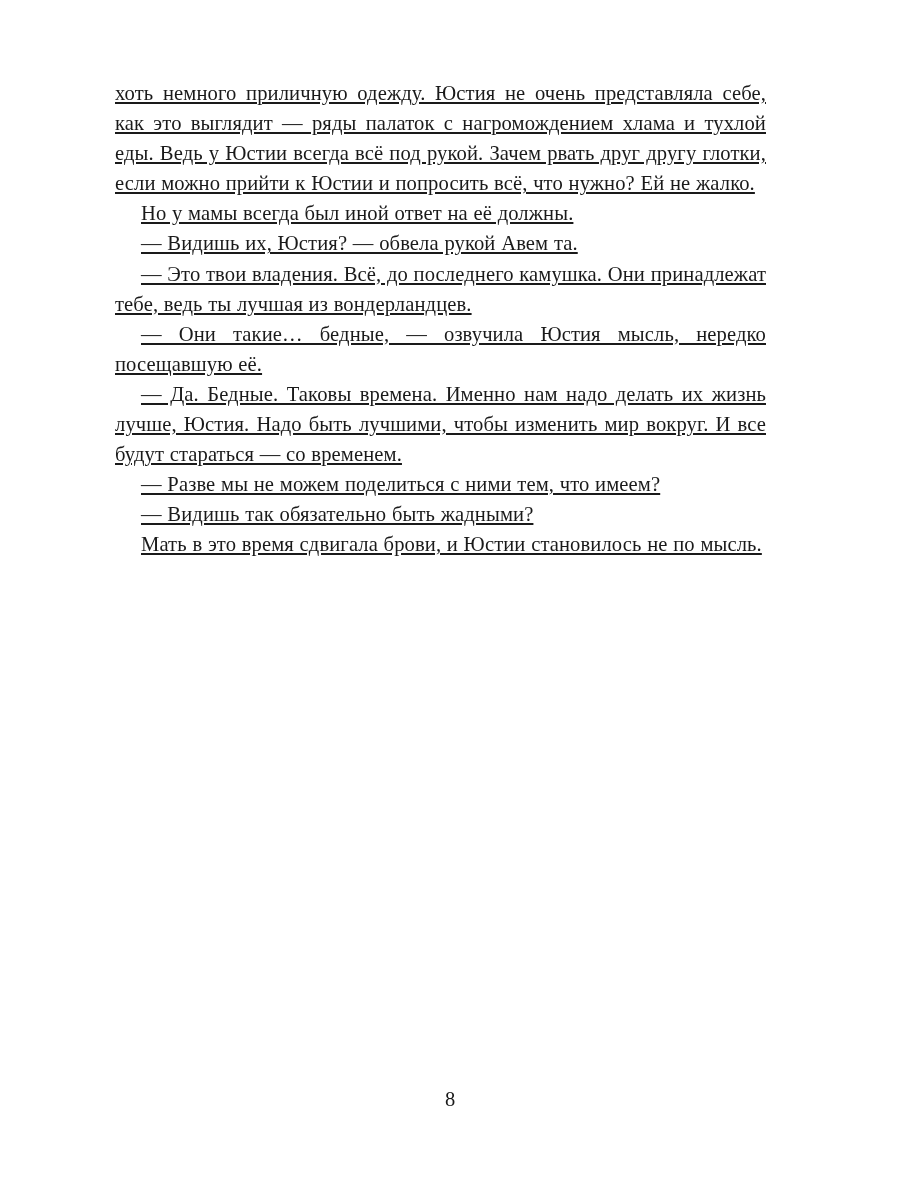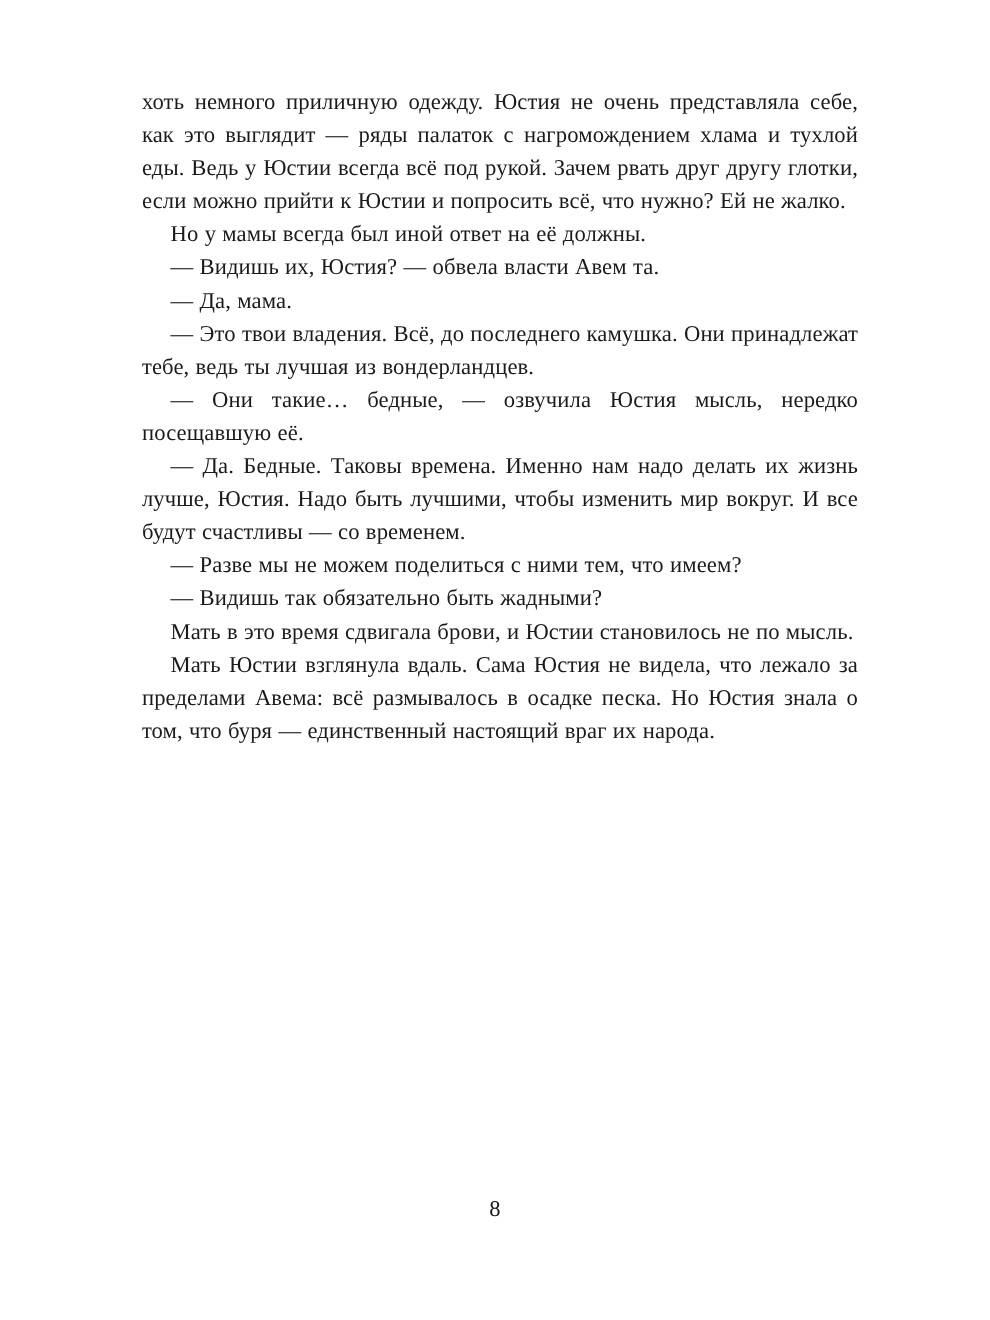--- a/index.html
+++ b/index.html
@@ -19,23 +19,24 @@
   .page {
     position: absolute;
     left: 0;
     top: 0;
     width: 900px;
     height: 1200px;
     background: #ffffff;
   }
   .text-block {
     position: absolute;
-    left: 129px;
+    left: 115px;
     top: 78px;
     width: 651px;
+    text-decoration: underline;
   }
   p.para {
     margin: 0;
     padding: 0;
     font-size: 20.6px;
     line-height: 30.1px;
     text-align: justify;
     text-justify: inter-word;
     text-indent: 26px;
     hyphens: none;
@@ -70,37 +71,35 @@
 <body>
 
 <div class="page">
 
   <div class="text-block">
 
     <p class="para no-indent flush">хоть немного приличную одежду. Юстия не очень представляла себе, как это выглядит — ряды палаток с нагромождением хлама и тухлой еды. Ведь у Юстии всегда всё под рукой. Зачем рвать друг другу глотки, если можно прийти к Юстии и попросить всё, что нужно? Ей не жалко.</p>
 
     <p class="para flush">Но у мамы всегда был иной ответ на её должны.</p>
 
-    <p class="para flush">— Видишь их, Юстия? — обвела власти Авем та.</p>
+    <p class="para flush">— Видишь их, Юстия? — обвела рукой Авем та.</p>
 
-    <p class="para flush">— Да, мама.</p>
 
     <p class="para flush">— Это твои владения. Всё, до последнего камушка. Они принадлежат тебе, ведь ты лучшая из вондерландцев.</p>
 
     <p class="para flush">— Они такие… бедные, — озвучила Юстия мысль, нередко посещавшую её.</p>
 
-    <p class="para flush">— Да. Бедные. Таковы времена. Именно нам надо делать их жизнь лучше, Юстия. Надо быть лучшими, чтобы изменить мир вокруг. И все будут счастливы — со временем.</p>
+    <p class="para flush">— Да. Бедные. Таковы времена. Именно нам надо делать их жизнь лучше, Юстия. Надо быть лучшими, чтобы изменить мир вокруг. И все будут стараться — со временем.</p>
 
     <p class="para flush">— Разве мы не можем поделиться с ними тем, что имеем?</p>
 
 
     <p class="para flush">— Видишь так обязательно быть жадными?</p>
 
     <p class="para flush">Мать в это время сдвигала брови, и Юстии становилось не по мысль.</p>
 
 
-    <p class="para flush">Мать Юстии взглянула вдаль. Сама Юстия не видела, что лежало за пределами Авема: всё размывалось в осадке песка. Но Юстия знала о том, что буря — единственный настоящий враг их народа.</p>
 
   </div>
 
   <div class="folio">8</div>
 
 </div>
 
 </body></html>

